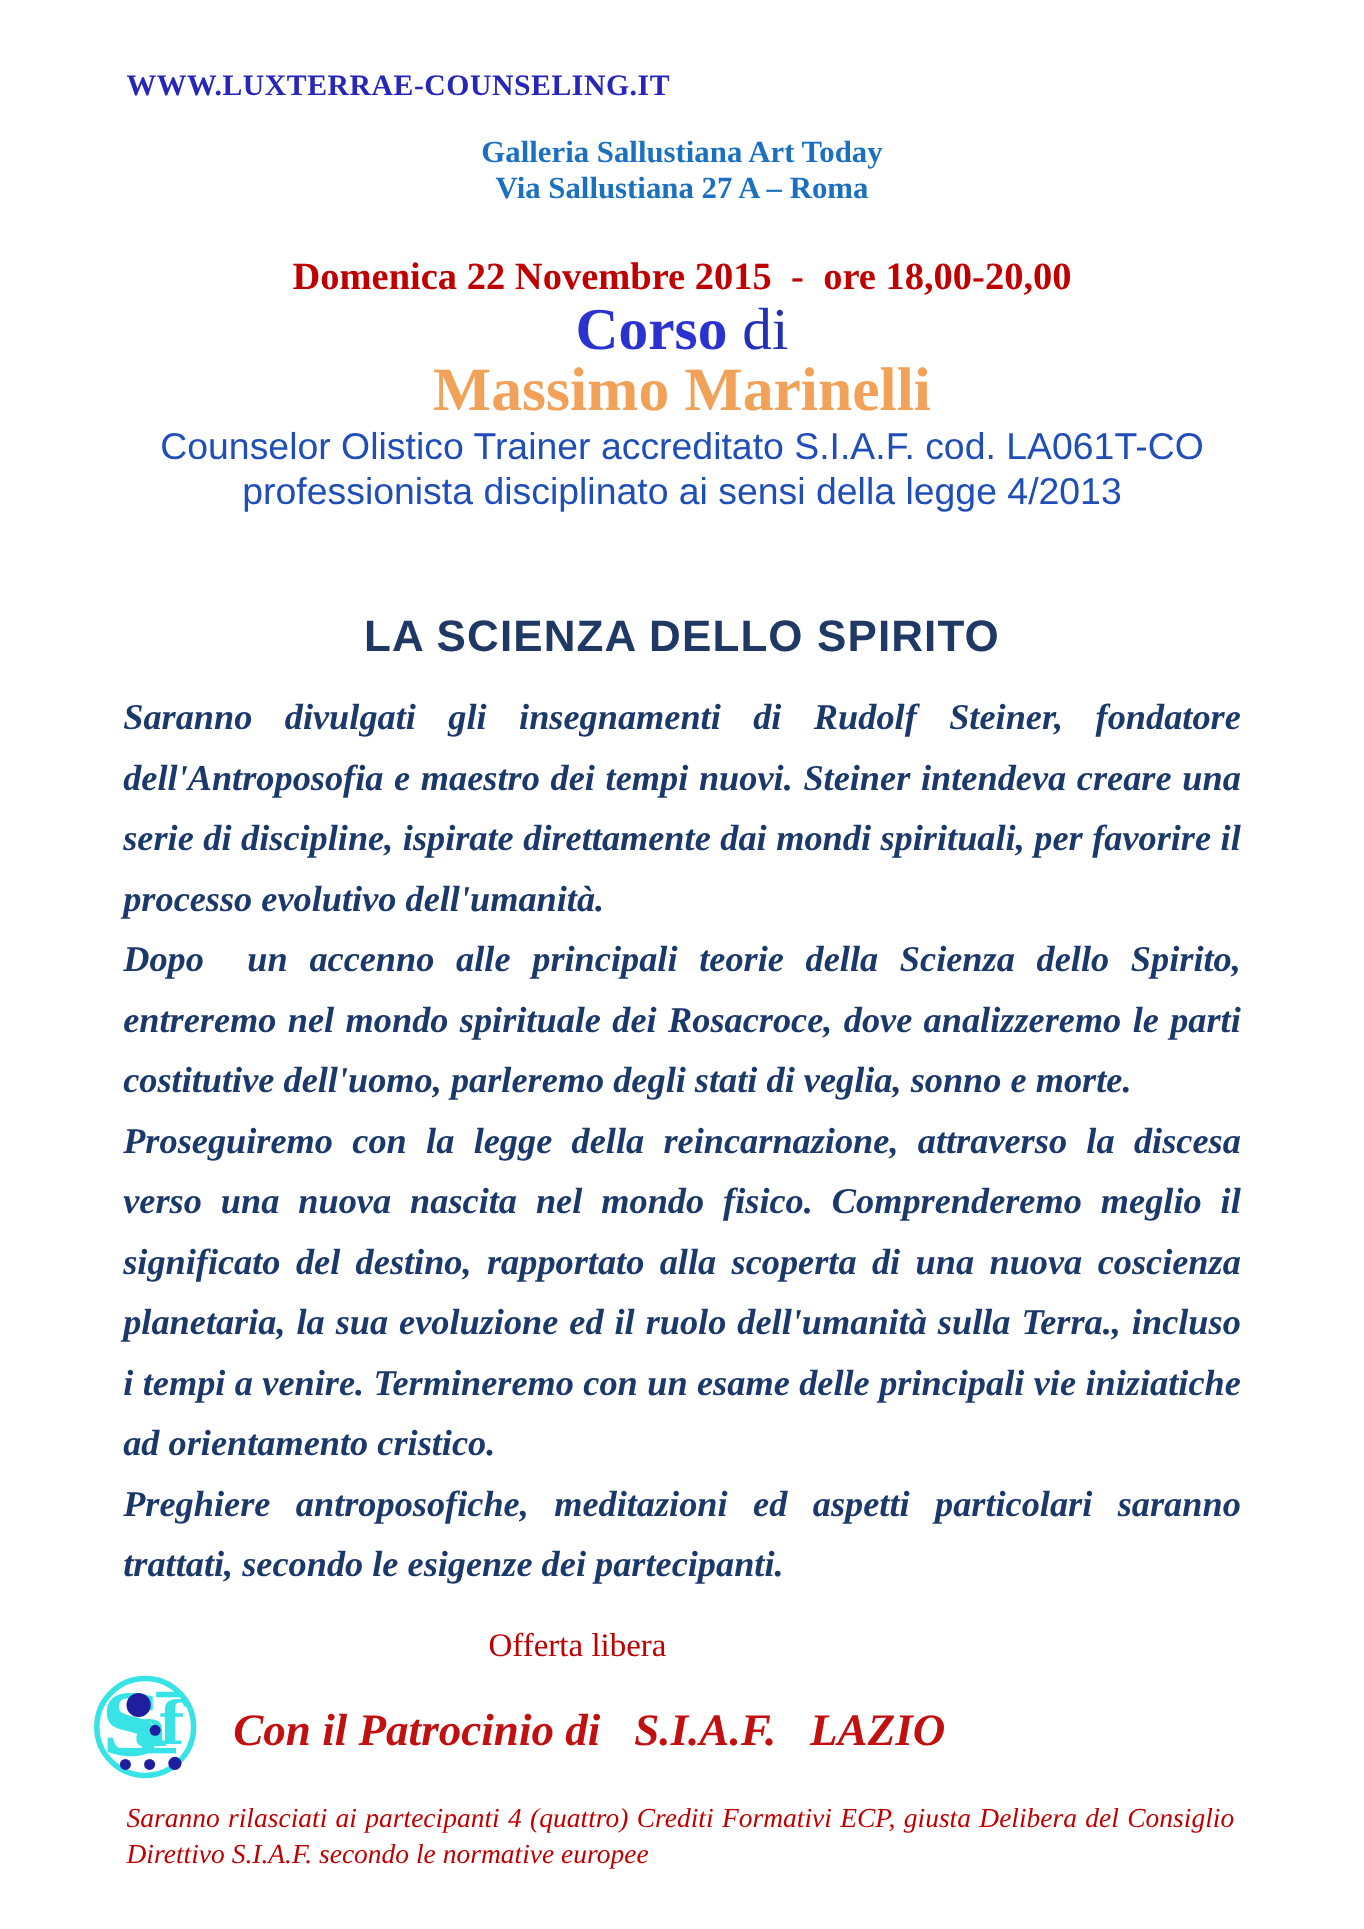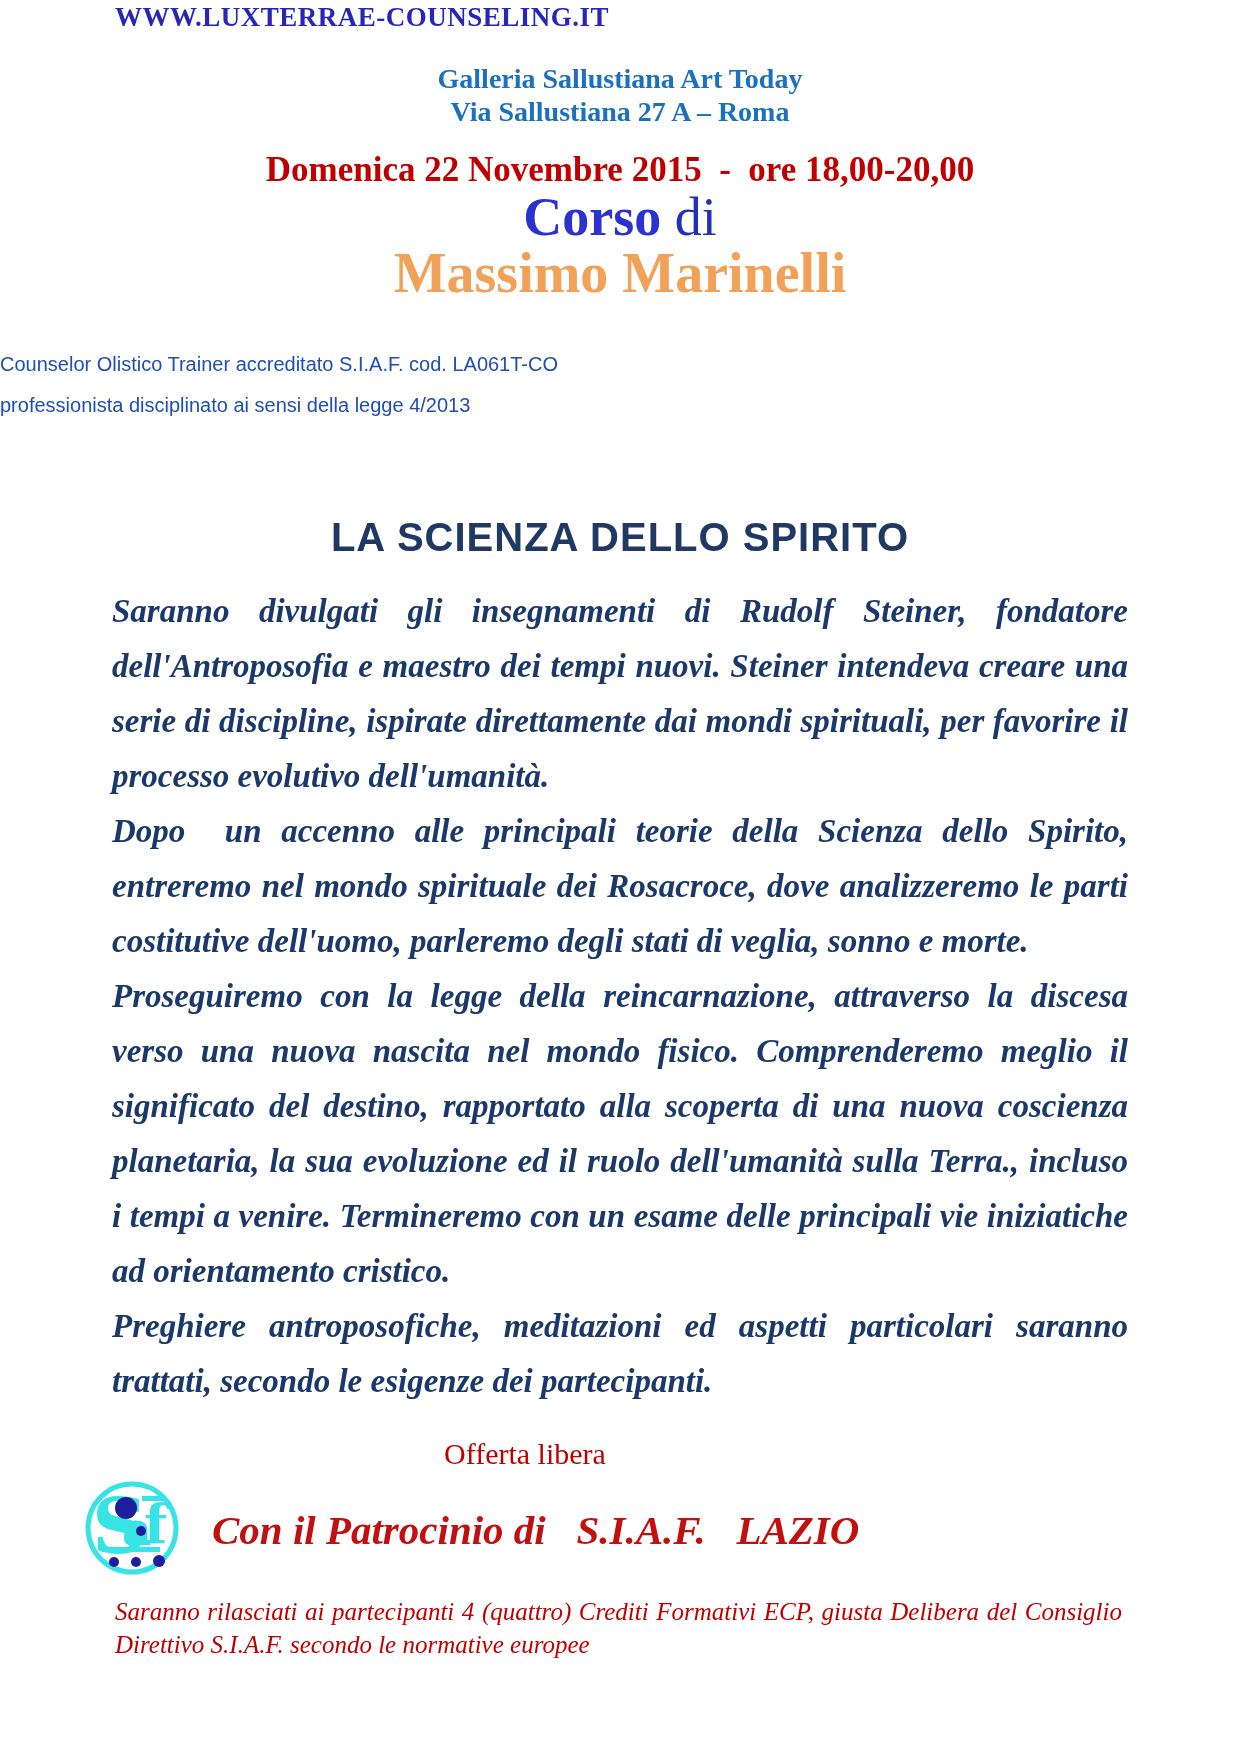--- a/index.html
+++ b/index.html
@@ -20,40 +20,41 @@
   body{background:#ffffff;}
   .page{
     position:relative;
     width:1240px;
     height:1710px;
     margin:0 auto;
     background:#ffffff;
     overflow:hidden;
     font-family:"Liberation Serif", serif;
     box-sizing:border-box;
+    padding-top:60px;
   }
   .url{
     margin-left:115px;
     font-size:27px;
     line-height:34px;
     font-weight:bold;
     color:var(--url-blue);
     letter-spacing:0.5px;
   }
   .venue{
     margin-top:28px;
     text-align:center;
     color:var(--venue-blue);
     font-weight:bold;
     font-size:28px;
     line-height:33px;
   }
   .centerline{white-space:pre-wrap;}
   .date{
-    margin-top:20px;
+    margin-top:42px;
     text-align:center;
     color:var(--red-dark);
     font-weight:bold;
     font-size:35px;
     line-height:44px;
   }
   .corso{
     text-align:center;
     font-size:54px;
     line-height:50px;
@@ -61,26 +62,25 @@
   .corso .corso-word{color:var(--corso-blue);font-weight:bold;}
   .corso .di-word{color:var(--di-blue);font-weight:normal;}
   .teacher{
     text-align:center;
     color:var(--orange);
     font-weight:bold;
     font-size:56px;
     line-height:62px;
   }
   .credentials{
-    text-align:left;
+    text-align:center;
     font-family:"Liberation Sans", sans-serif;
     color:var(--credential-blue);
-    font-size:20px;
+    font-size:34px;
     line-height:41px;
-    margin-top:40px;
   }
   .main-title{
     margin-top:82px;
     text-align:center;
     font-family:"Liberation Sans", sans-serif;
     font-weight:bold;
     color:var(--title-navy);
     font-size:40px;
     line-height:58px;
     letter-spacing:1px;

